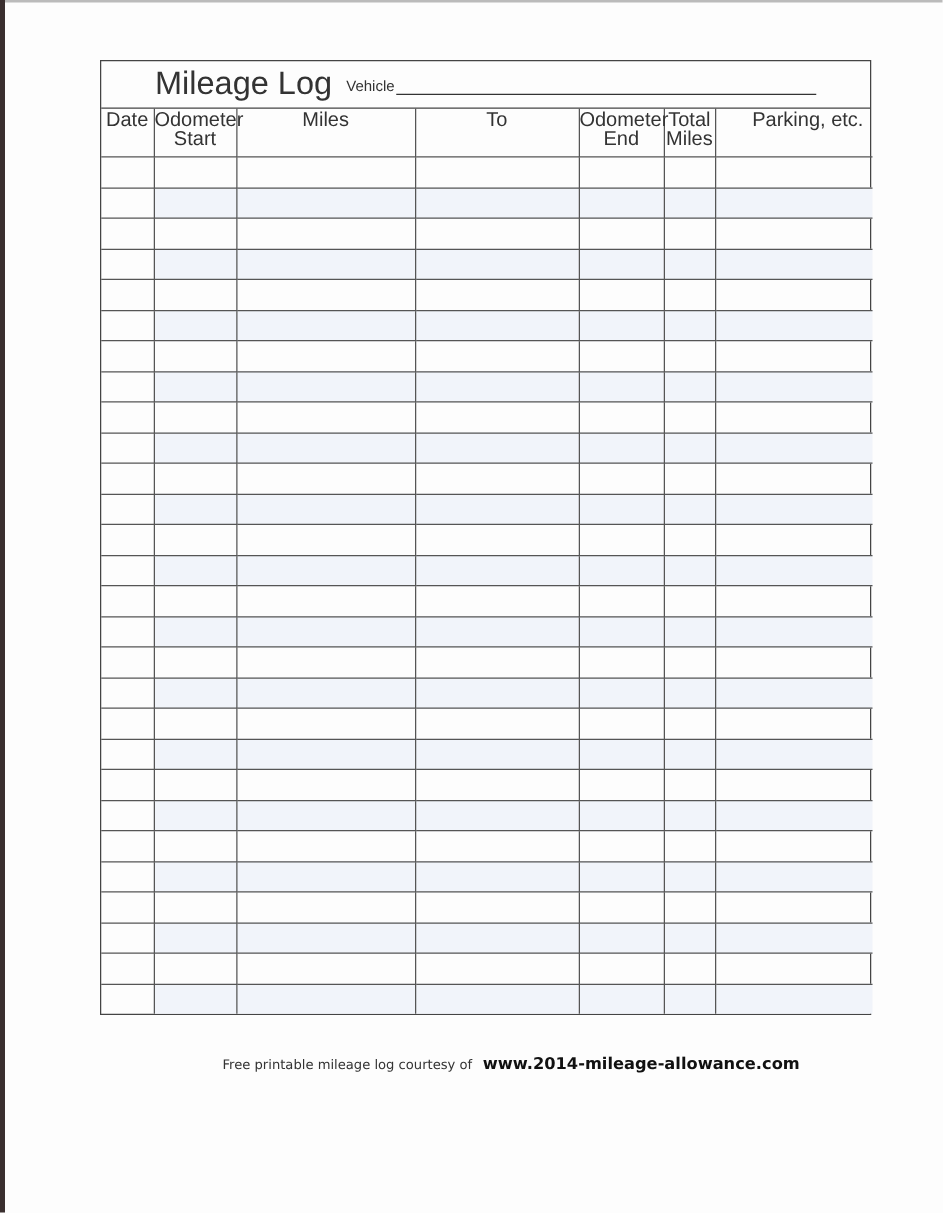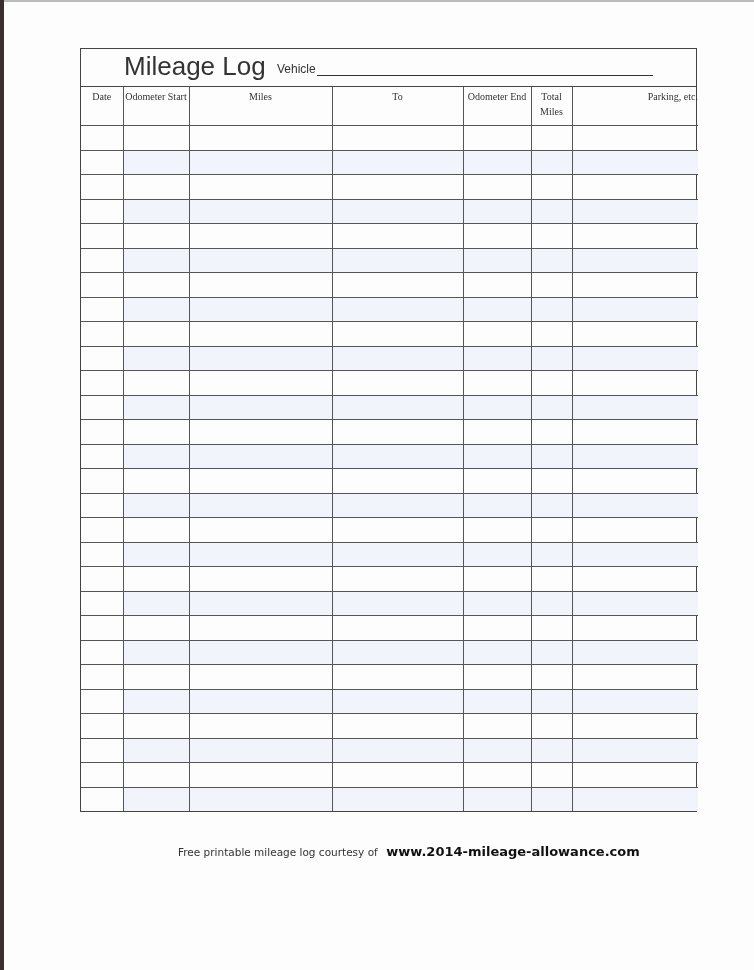--- a/index.html
+++ b/index.html
@@ -10,21 +10,21 @@
   .titlebar{height:37px;border-bottom:1.5px solid #444;position:relative;}
   .title{position:absolute;left:43px;top:2px;font-size:26px;color:#333;}
   .vehicle-label{position:absolute;left:196px;top:13px;font-size:12px;color:#333;text-align:center;}
   .vehicle-line{position:absolute;left:236px;top:26px;width:336px;border-bottom:1px solid #333;}
   table{border-collapse:collapse;width:100%;table-layout:fixed;}
   th,td{border:1.5px solid #555;padding:0;}
   tr>*:first-child{border-left:none;}
   tr>*:last-child{border-right:none;}
   thead tr th{border-top:none;}
   tbody tr:last-child td{border-bottom:none;}
-  th{height:36px;vertical-align:top;font-weight:normal;font-family:Liberation Serif, serif;font-size:10px;color:#333;line-height:15px;padding-top:2px;}
+  th{height:36px;vertical-align:top;font-weight:normal;font-family:Liberation Sans, sans-serif;font-size:16px;color:#333;line-height:15px;padding-top:2px;}
   td{height:23.5px;}
   tr.tint td:not(:first-child){background:#f1f4fa;}
 </style>
 </head>
 <body>
 
 <div class="topedge"></div>
 <div class="leftedge"></div>
 
 <div class="sheet">
@@ -44,21 +44,21 @@
         <col style="width: 126px;">
       </colgroup>
     <thead>
         <tr id="hdr">
           <th>Date</th>
           <th>Odometer Start</th>
           <th>Miles</th>
           <th>To</th>
           <th>Odometer End</th>
           <th>Total Miles</th>
-          <th style="text-align: right; padding-left: 22px;">Parking, etc.</th>
+          <th style="text-align: center; padding-left: 22px;">Parking, etc.</th>
         </tr>
       </thead>
     <tbody id="body">
         <tr>
           <td></td>
           <td></td>
           <td></td>
           <td></td>
           <td></td>
           <td></td>

